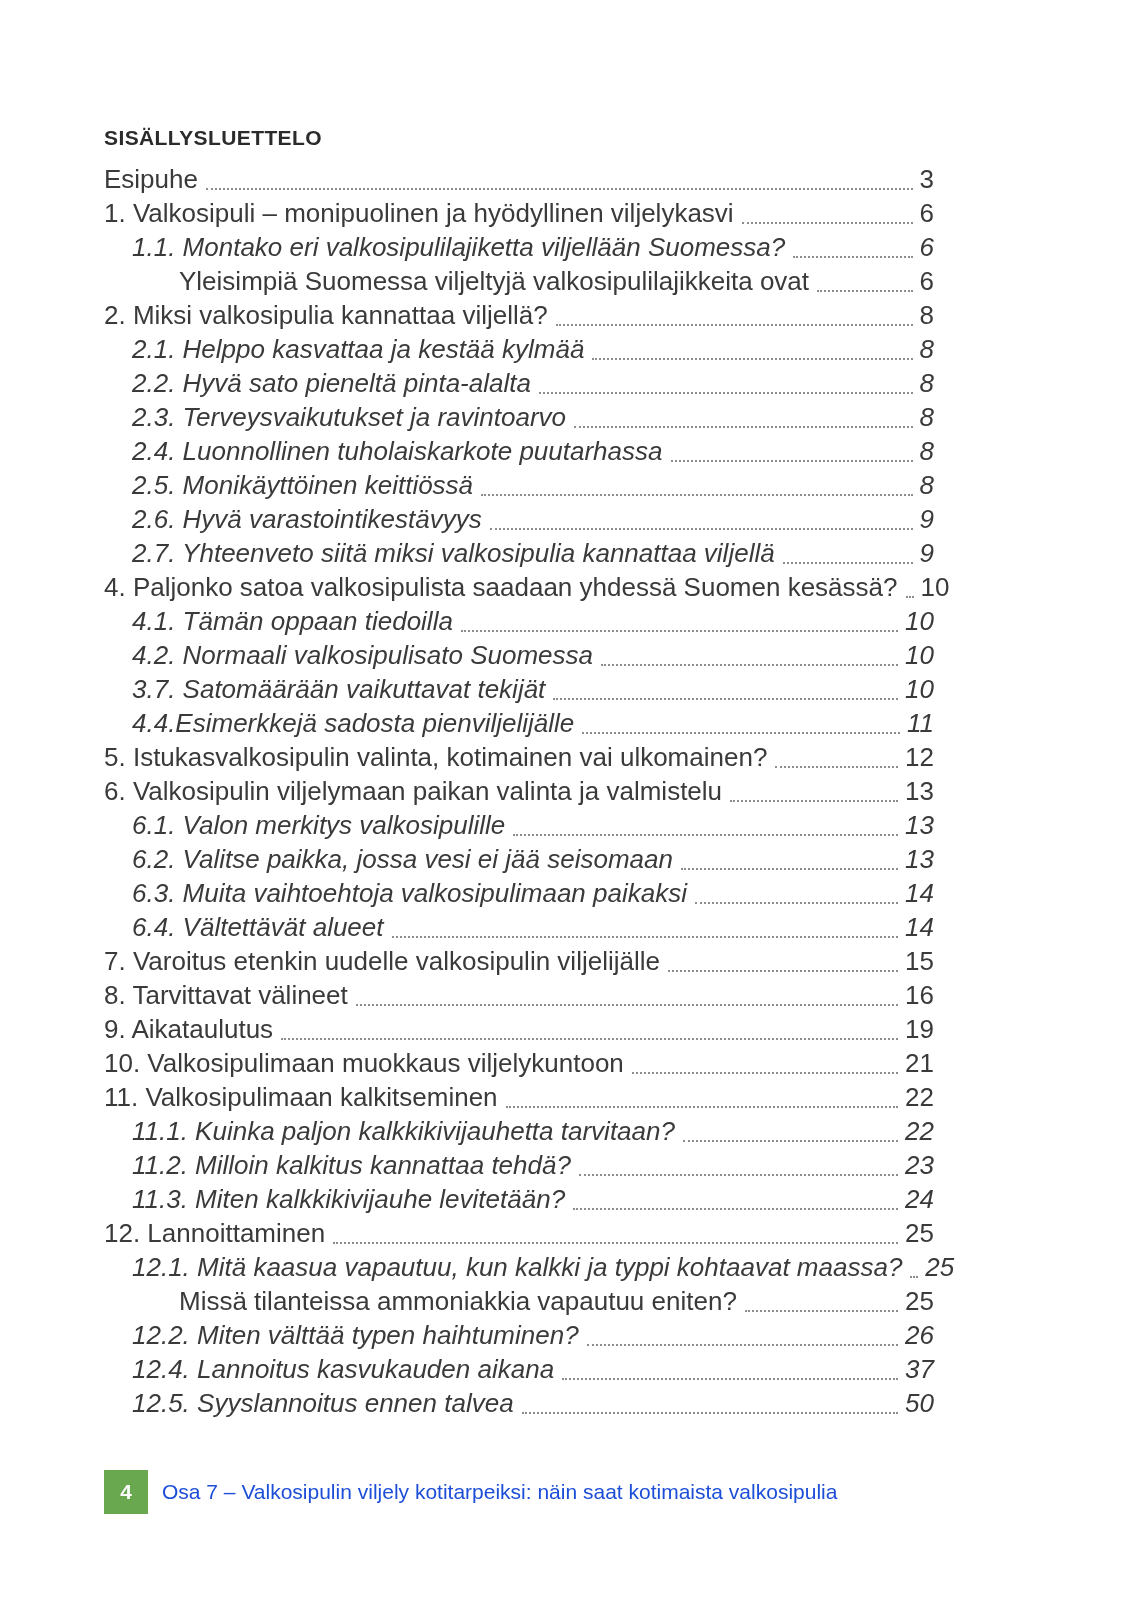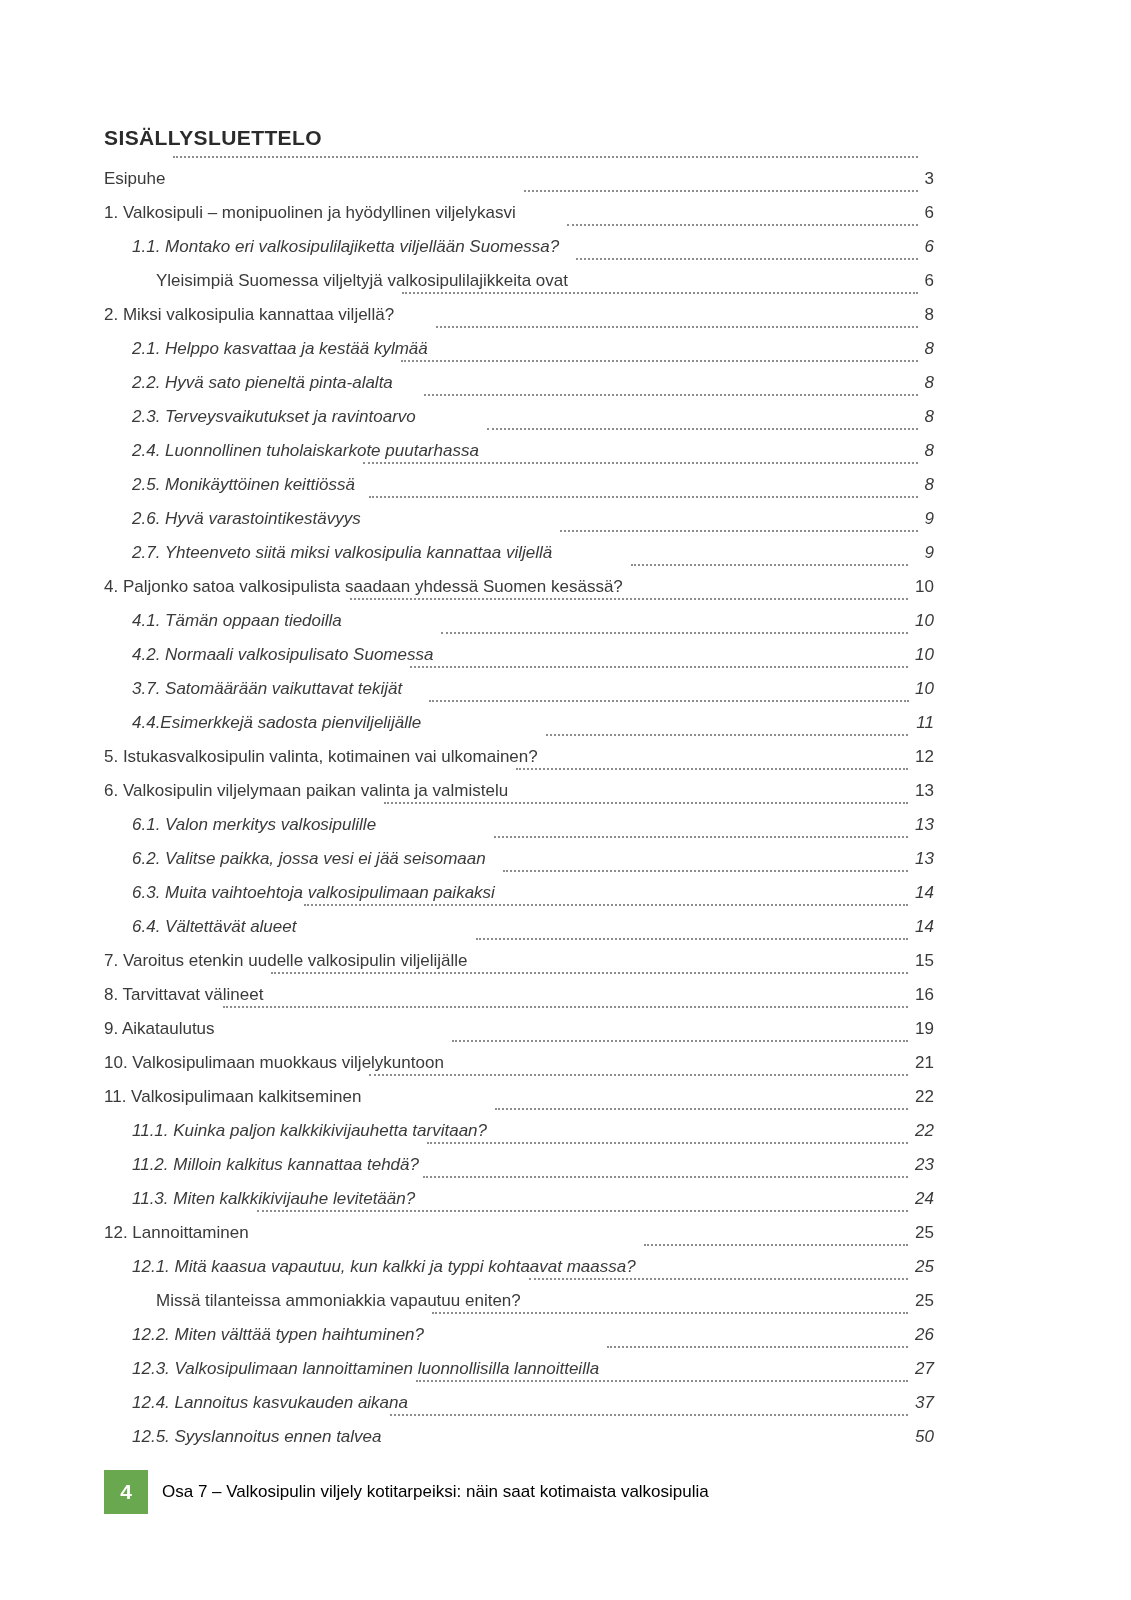--- a/index.html
+++ b/index.html
@@ -35,22 +35,22 @@
     color: #2b2b2b;
     margin-bottom: 12px;
   }
   .toc-list {
     list-style: none;
     margin: 0;
     padding: 0;
   }
   .toc-row {
     display: flex;
-    align-items: flex-start;
-    font-size: 17px;
+    align-items: flex-end;
+    font-size: 26px;
     line-height: 34px;
     color: #3a3a3a;
     white-space: nowrap;
   }
   .toc-row .label {
     flex: 0 0 auto;
     padding-right: 6px;
   }
   .toc-row .dots {
     flex: 1 1 auto;
@@ -61,21 +61,21 @@
     min-width: 8px;
   }
   .toc-row .page-num {
     flex: 0 0 auto;
     padding-left: 5px;
     text-align: right;
   }
   
   .lvl-0 { margin-left: 0px; }
   .lvl-1 { margin-left: 28px; font-style: italic; }
-  .lvl-2 { margin-left: 52px; }
+  .lvl-2 { margin-left: 75px; }
 
   .footer {
     position: absolute;
     left: 104px;
     bottom: 86px;
     display: flex;
     align-items: center;
   }
   .page-badge {
     width: 44px;
@@ -83,22 +83,22 @@
     background: #6aa84f;
     color: #ffffff;
     font-size: 21px;
     font-weight: bold;
     display: flex;
     align-items: center;
     justify-content: center;
   }
   .footer-text {
     margin-left: 14px;
-    font-size: 17px;
-    color: #000000;
+    font-size: 21px;
+    color: #1d4ed8;
   }
 </style>
 </head>
 <body>
 
 <div class="page">
 
   <div class="content">
     <div class="toc-title">SISÄLLYSLUETTELO</div>
     <ul class="toc-list">
@@ -269,25 +269,20 @@
         </li>
         <li class="toc-row lvl-2">
           <span class="label">Missä tilanteissa ammoniakkia vapautuu eniten?</span>
           <span class="dots"></span>
           <span class="page-num">25</span>
         </li>
         <li class="toc-row lvl-1">
           <span class="label">12.2. Miten välttää typen haihtuminen?</span>
           <span class="dots"></span>
           <span class="page-num">26</span>
-        </li>
-        <li class="toc-row lvl-1">
-          <span class="label">12.3. Valkosipulimaan lannoittaminen luonnollisilla lannoitteilla</span>
-          <span class="dots"></span>
-          <span class="page-num">27</span>
         </li>
         <li class="toc-row lvl-1">
           <span class="label">12.4. Lannoitus kasvukauden aikana</span>
           <span class="dots"></span>
           <span class="page-num">37</span>
         </li>
         <li class="toc-row lvl-1">
           <span class="label">12.5. Syyslannoitus ennen talvea</span>
           <span class="dots"></span>
           <span class="page-num">50</span>

